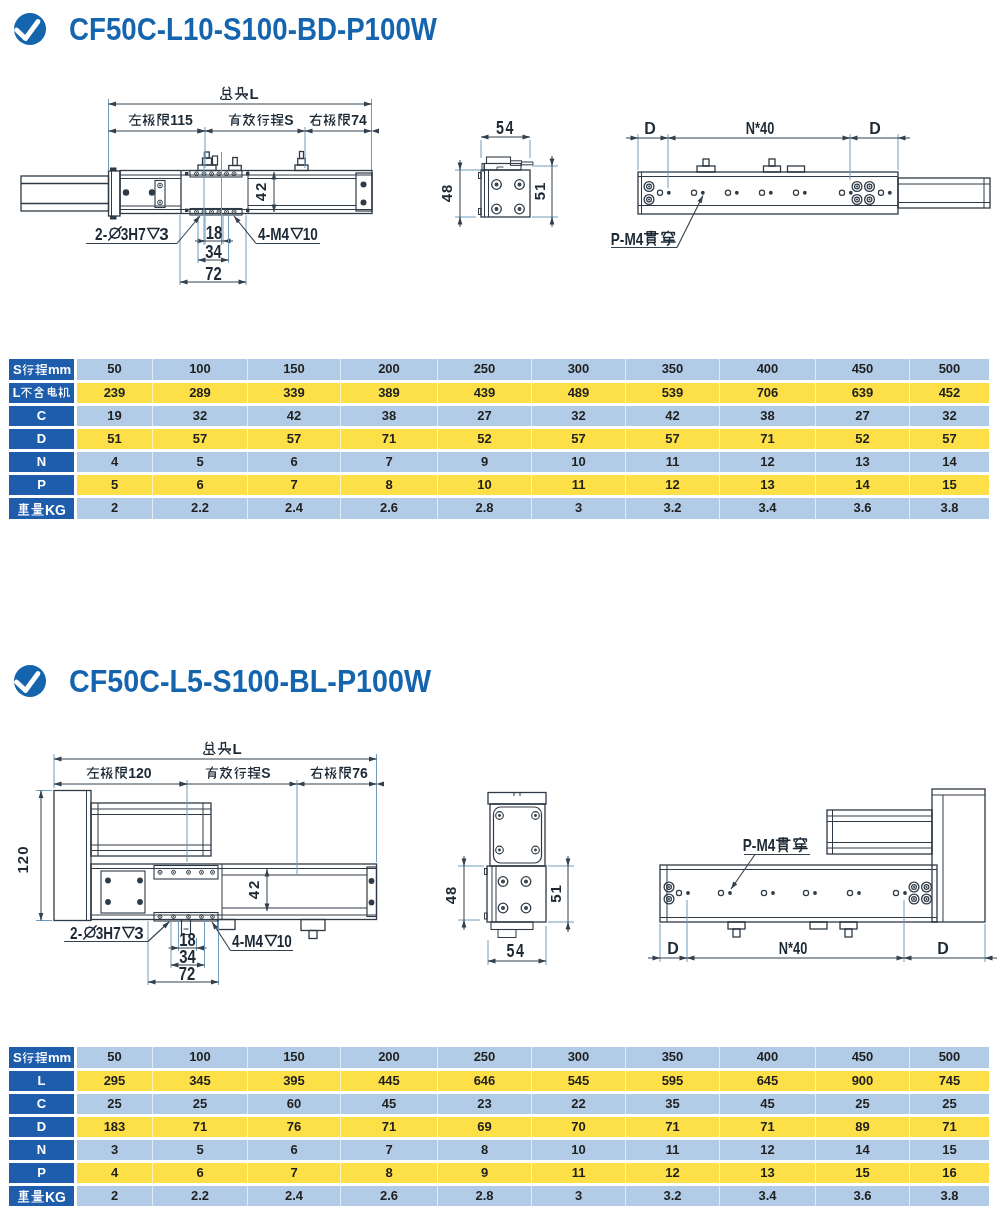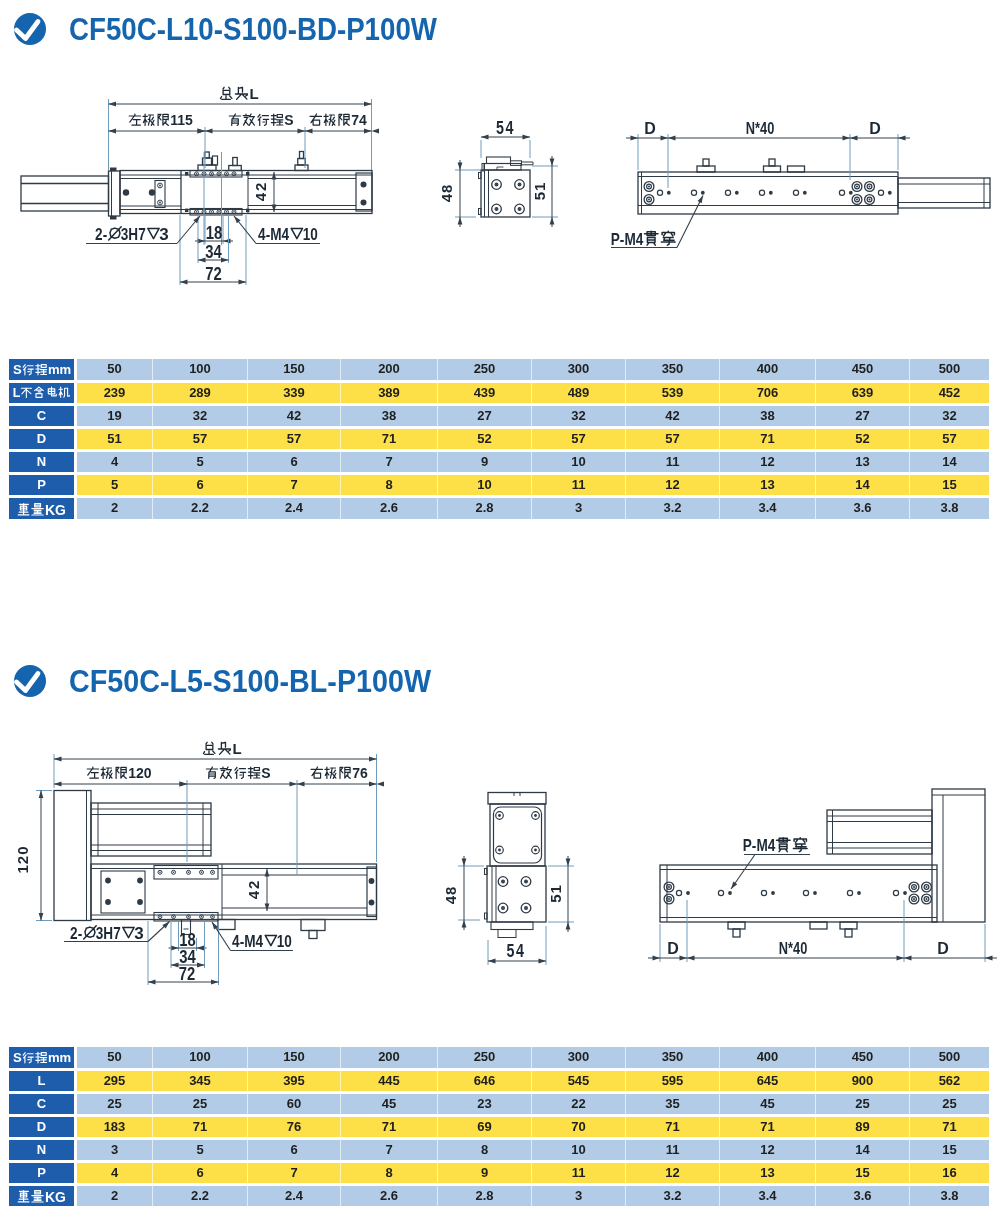--- a/index.html
+++ b/index.html
@@ -699,21 +699,21 @@
           <td class="hdr">L</td>
           <td class="wht bfirst">295</td>
           <td class="wht bsep">345</td>
           <td class="wht bsep">395</td>
           <td class="wht bsep">445</td>
           <td class="wht bsep">646</td>
           <td class="wht bsep">545</td>
           <td class="wht bsep">595</td>
           <td class="wht bsep">645</td>
           <td class="wht bsep">900</td>
-          <td class="wht bsep">562</td>
+          <td class="wht bsep">745</td>
         </tr>
         <tr>
           <td class="hdr">C</td>
           <td class="blue bfirst">25</td>
           <td class="blue bsep">25</td>
           <td class="blue bsep">60</td>
           <td class="blue bsep">45</td>
           <td class="blue bsep">23</td>
           <td class="blue bsep">22</td>
           <td class="blue bsep">35</td>

